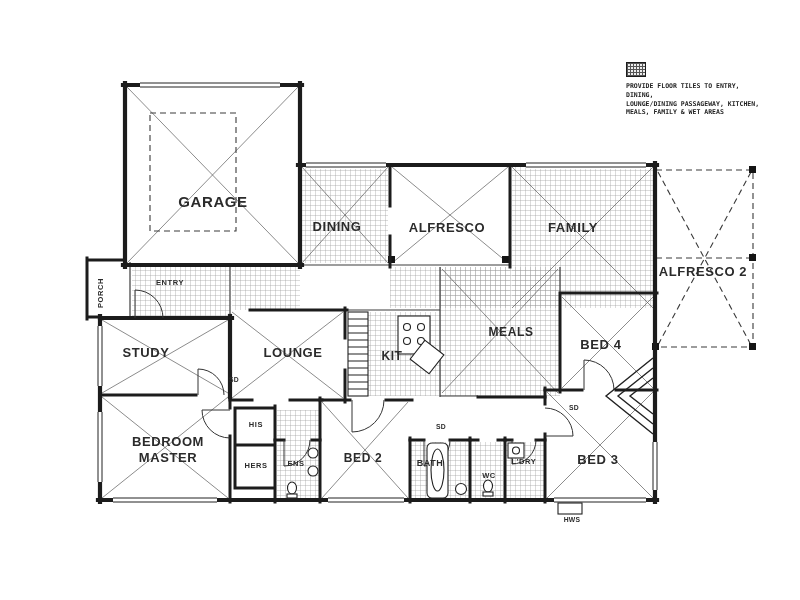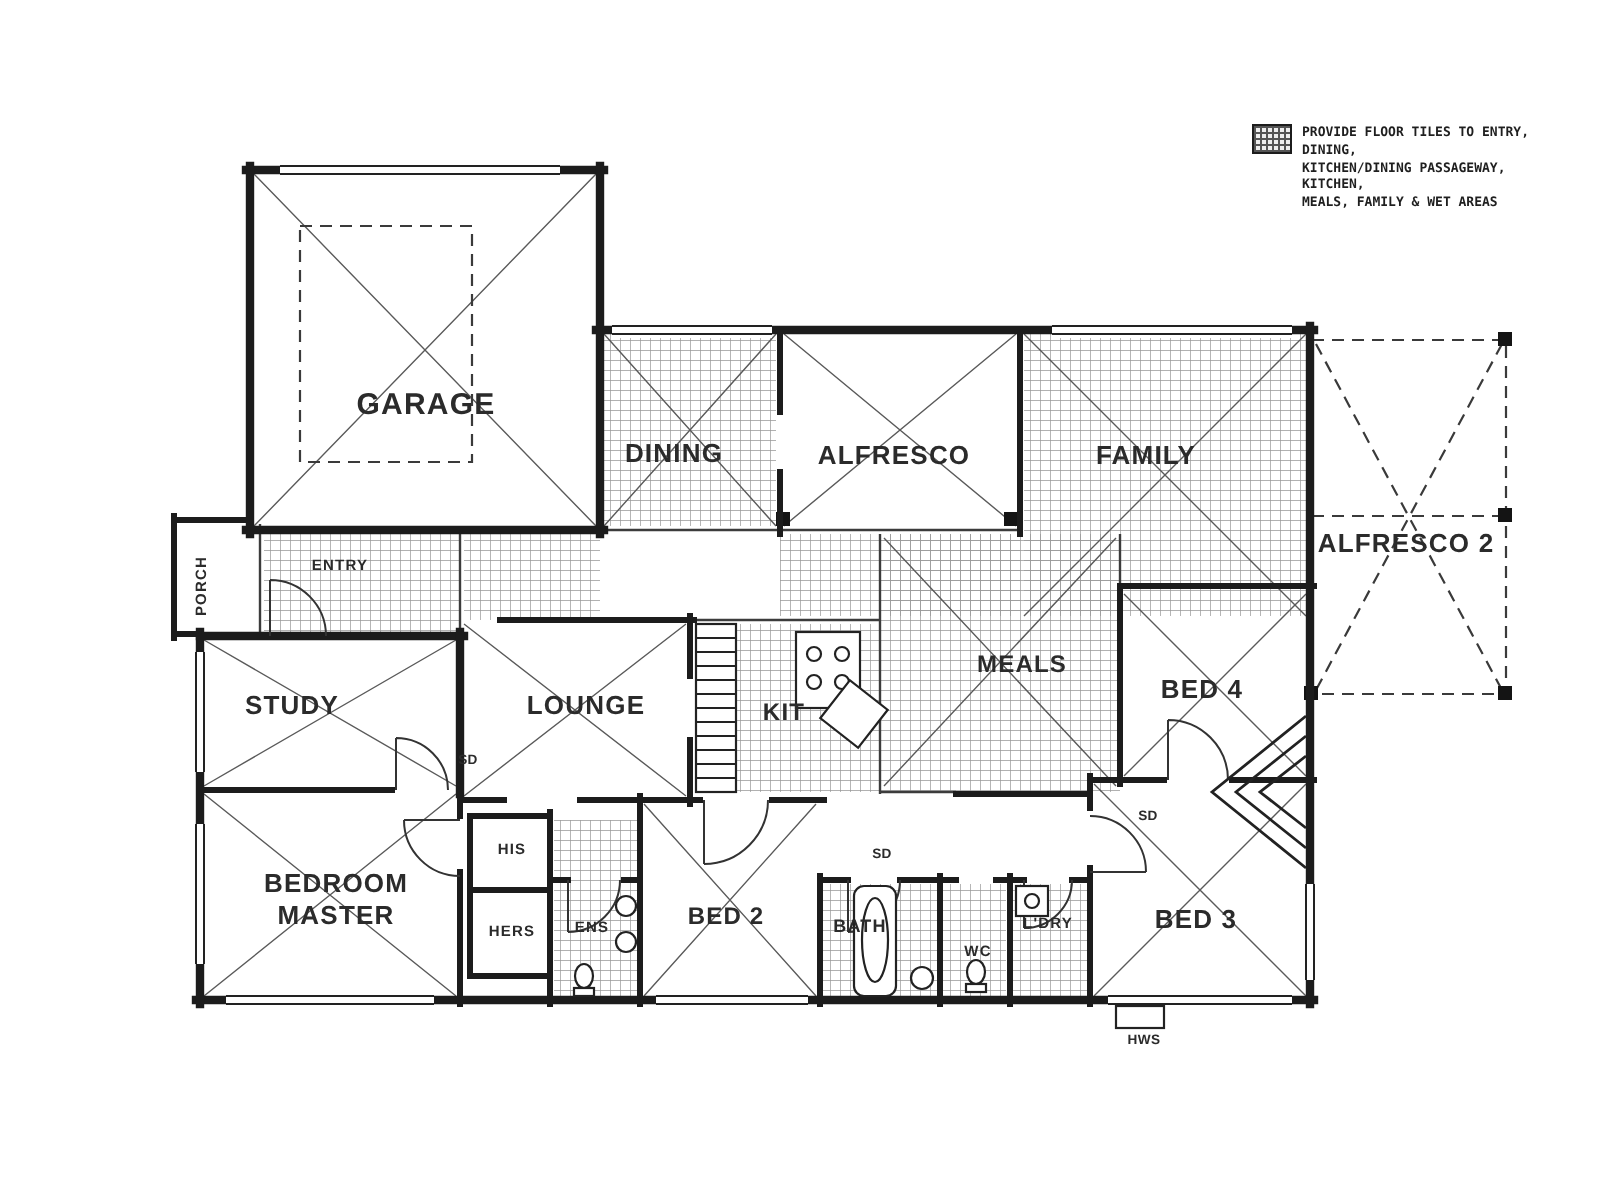--- a/index.html
+++ b/index.html
@@ -5,21 +5,21 @@
   html,body{margin:0;padding:0;background:#fff;}
   .page{position:relative;width:800px;height:600px;background:#ffffff;overflow:hidden;
         font-family:"Liberation Sans",sans-serif;}
   .plan-svg{position:absolute;left:0;top:0;}
   
   text{font-family:"Liberation Sans",sans-serif;font-weight:700;fill:#2b2b2b;
        letter-spacing:0.6px;text-anchor:middle;}
   .lg{font-size:15px;} .md{font-size:13px;} .m2{font-size:12px;}
   .sm{font-size:9px;}  .xs{font-size:7.5px;} .xx{font-size:6.8px;letter-spacing:0.2px;}
   
-  .note{position:absolute;left:626px;top:62px;display:flex;gap:5px;align-items:flex-start;}
+  .note{position:absolute;left:626px;top:62px;display:flex;gap:5px;align-items:flex-start;flex-direction:column;}
   .note-swatch{width:18px;height:13px;border:1px solid #1c1c1c;flex:0 0 auto;
     background-image:
       repeating-linear-gradient(90deg,#555 0 1px,transparent 1px 3px),
       repeating-linear-gradient(0deg,#555 0 1px,transparent 1px 3px);
     background-color:#eee;}
   .note-text{font-family:"DejaVu Sans Mono",monospace;font-size:6.5px;line-height:1.35;
     color:#1f1f1f;font-weight:700;letter-spacing:0;width:135px;}
 </style>
 </head>
 <body>
@@ -227,18 +227,18 @@
       <text class="xx" x="441" y="429">SD</text>
       <text class="xx" x="574" y="410">SD</text>
       <text class="xx" x="572" y="522">HWS</text>
     </g>
   </svg>
 
   <div class="note">
     <div class="note-swatch"></div>
     <div class="note-text">
       <div>PROVIDE FLOOR TILES TO ENTRY, DINING,</div>
-      <div>KITCHEN/DINING PASSAGEWAY, KITCHEN,</div>
+      <div>LOUNGE/DINING PASSAGEWAY, KITCHEN,</div>
       <div>MEALS, FAMILY &amp; WET AREAS</div>
     </div>
   </div>
 
 </div>
 
 </body></html>

